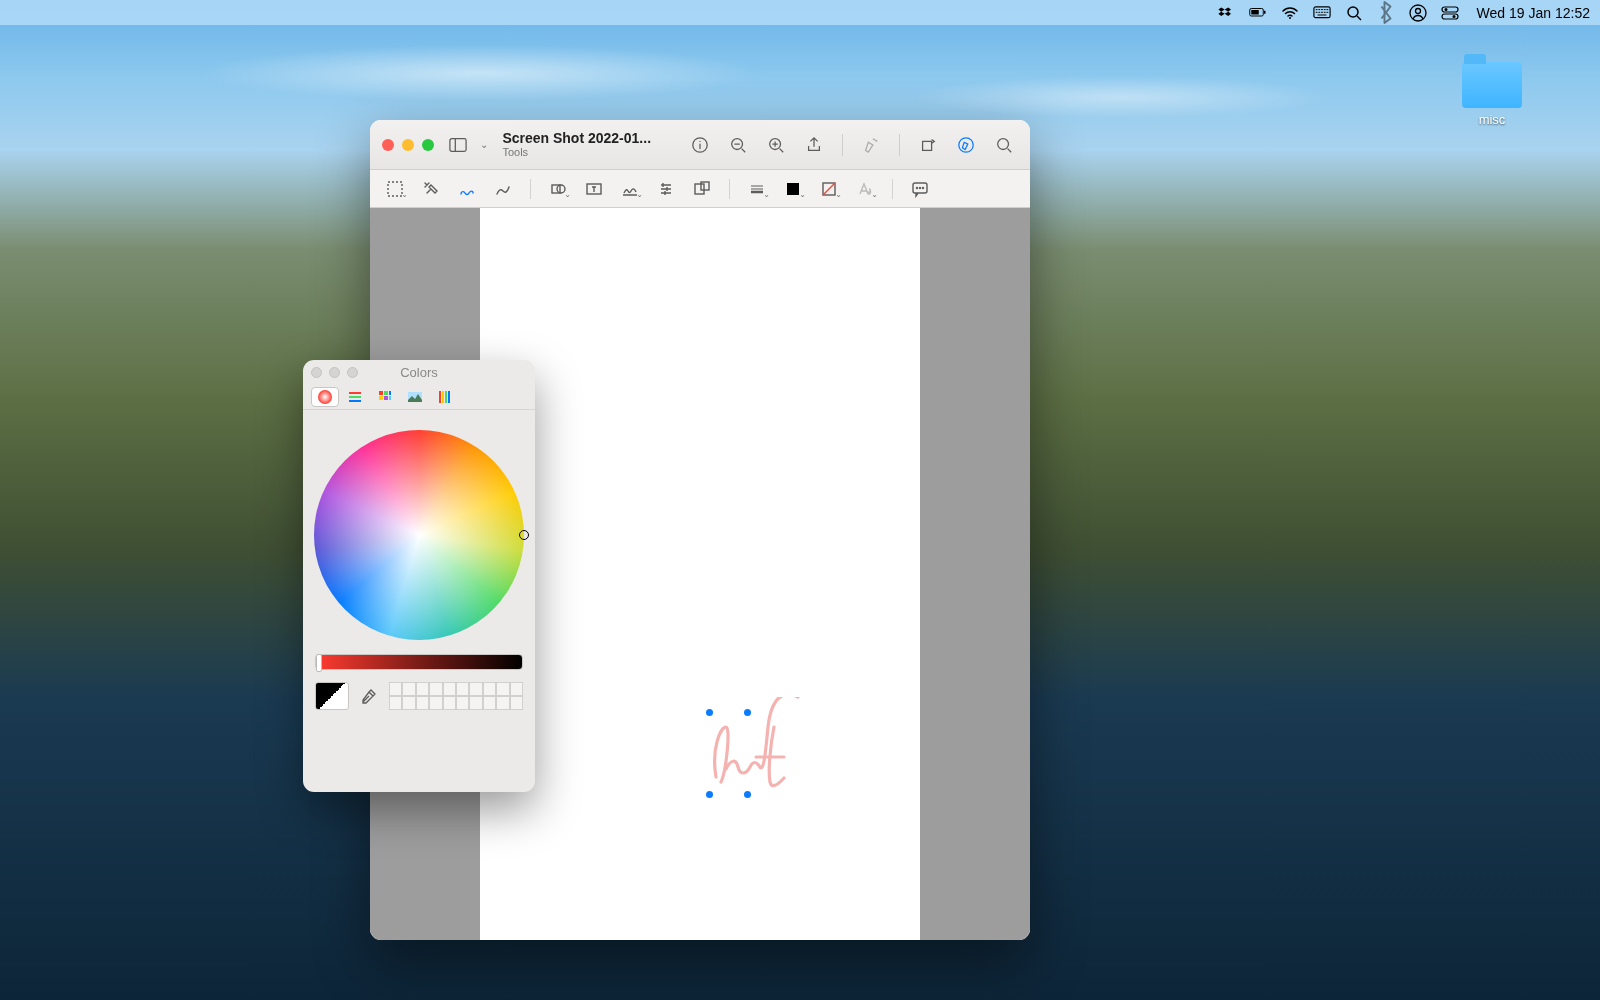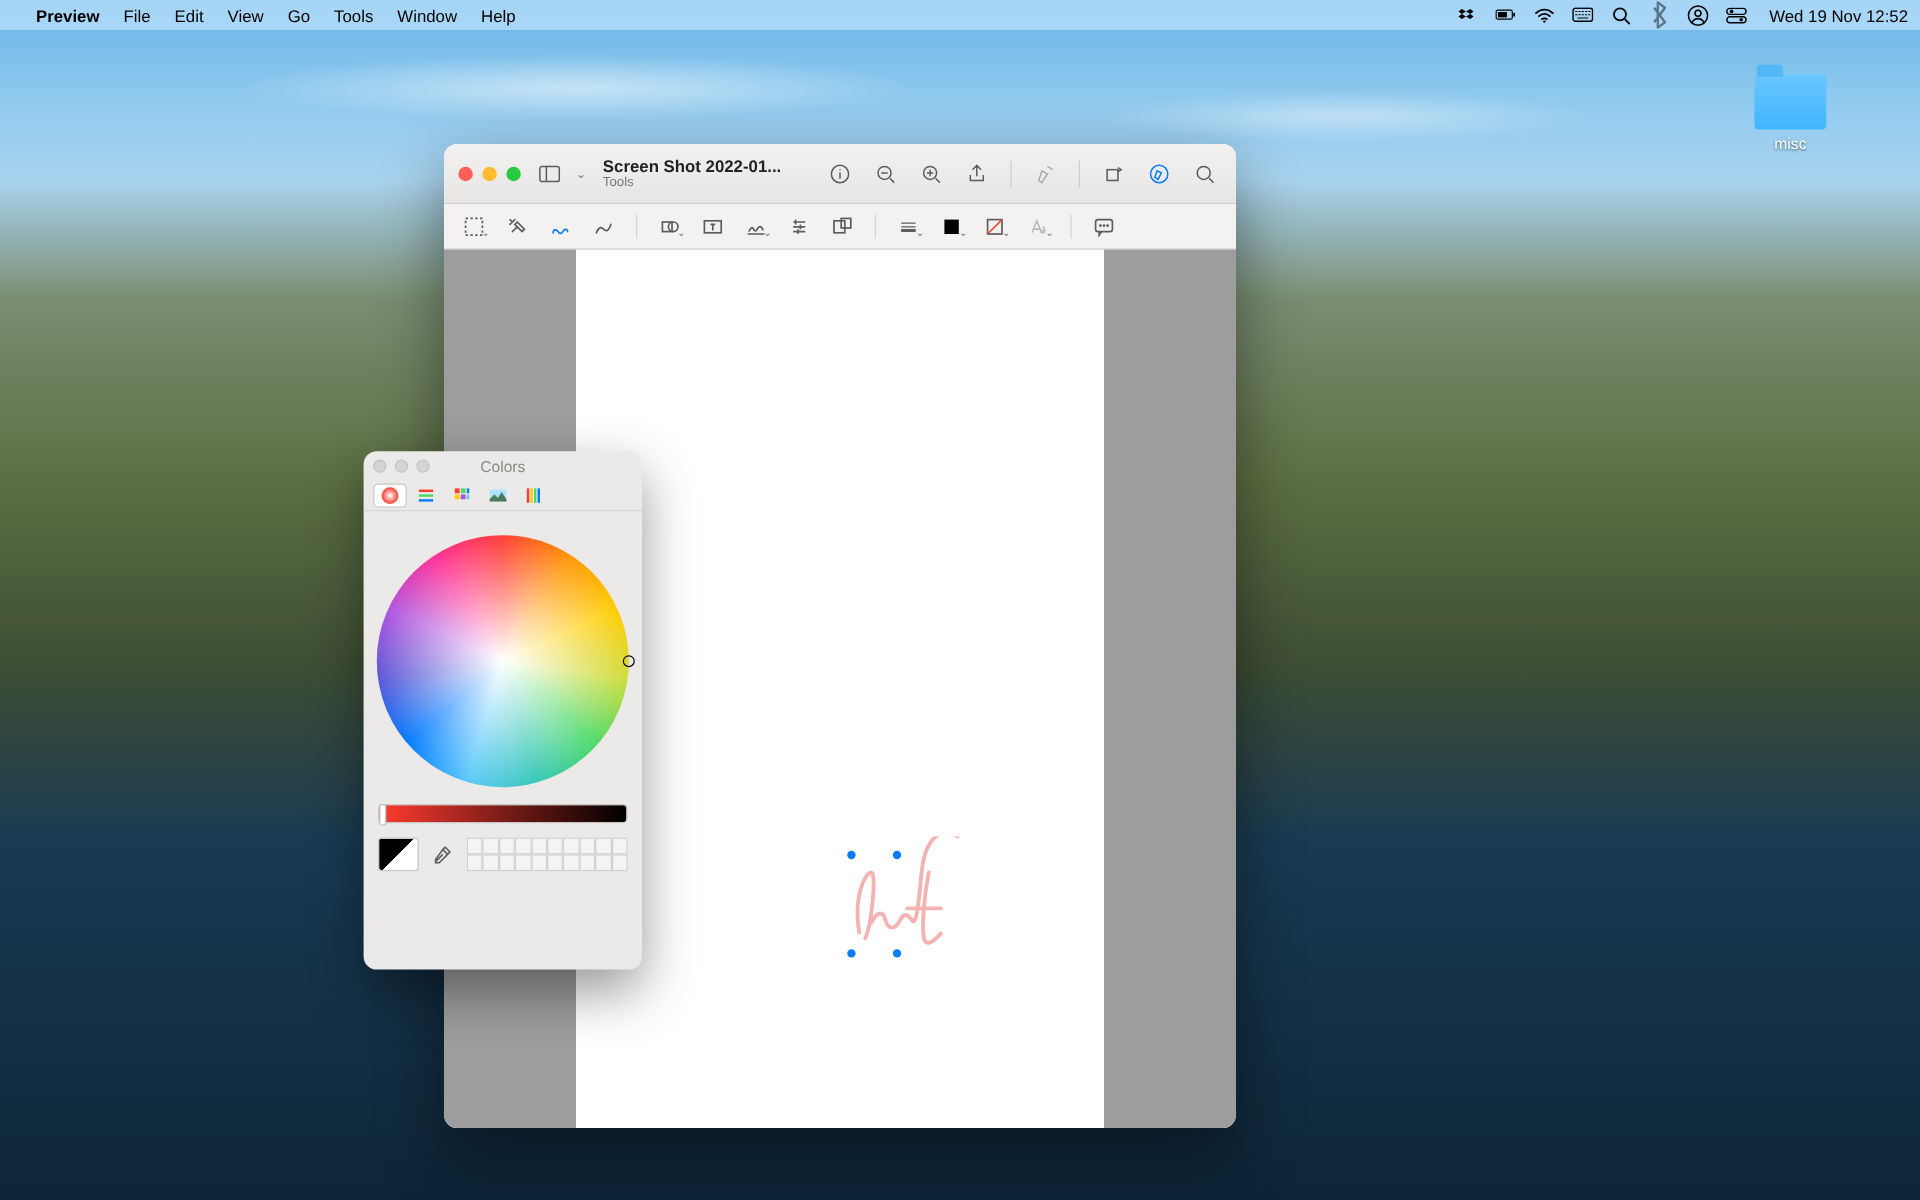--- a/index.html
+++ b/index.html
@@ -93,21 +93,21 @@
   .canvas-area{flex:1;background:#9d9d9d;display:flex;justify-content:center;}
   .page{width:440px;background:#fff;height:100%;position:relative;}
   .signature{
     position:absolute; left:216px; top:489px; width:140px; height:120px;
   }
   .signature svg{width:100%;height:100%;}
   .sel-handle{position:absolute;width:7px;height:7px;border-radius:50%;background:#0a7cff;}
 
   
   .panel{
-    position:absolute; top:376px; left:303px; width:232px; height:432px;
+    position:absolute; top:360px; left:303px; width:232px; height:432px;
     background:#eceae8;border-radius:11px;
     box-shadow:0 18px 45px rgba(0,0,0,.4);
     display:flex;flex-direction:column;
   }
   .panel-titlebar{height:24px;display:flex;align-items:center;justify-content:center;position:relative;font-size:13px;color:#8a8986;}
   .panel-titlebar .traffic{position:absolute;left:8px;display:flex;gap:7px;}
   .panel-titlebar .dot{width:11px;height:11px;border-radius:50%;background:#d6d4d2;border:0.5px solid #c5c3c1;}
   .panel-tabs{height:26px;display:flex;align-items:center;gap:2px;padding:0 8px;border-bottom:1px solid #d7d5d3;}
   .ptab{width:28px;height:20px;border-radius:4px;display:flex;align-items:center;justify-content:center;border:1px solid transparent;}
   .ptab.active{background:#fff;border-color:#c9c7c5;}
@@ -142,31 +142,20 @@
   svg{display:block;}
 </style>
 </head>
 <body>
 
 <div class="desktop">
   <div class="sky-clouds"></div>
 </div>
 
 <div class="menubar">
-  <div class="left">
-    <span class="apple"></span>
-    <span class="item bold">Preview</span>
-    <span class="item">File</span>
-    <span class="item">Edit</span>
-    <span class="item">View</span>
-    <span class="item">Go</span>
-    <span class="item">Tools</span>
-    <span class="item">Window</span>
-    <span class="item">Help</span>
-  </div>
   <div class="right">
     <span class="ic">
         <svg viewBox="0 0 18 18">
           <path d="M4 4l5 3-5 3-4-3zM14 4l4 3-4 3-5-3zM4 10l5 3-5 3-4-3zM14 10l4 3-4 3-5-3z" fill="#000" transform="scale(.7) translate(2 1)"></path>
         </svg>
       </span>
     <span class="ic">
         <svg viewBox="0 0 24 14">
           <rect x="1" y="2" width="18" height="10" rx="2" fill="none" stroke="#000" stroke-width="1.3"></rect>
           <rect x="3" y="4" width="10" height="6" fill="#000"></rect>
@@ -204,21 +193,21 @@
         </svg>
       </span>
     <span class="ic">
         <svg viewBox="0 0 18 14">
           <rect x="1" y="1" width="16" height="5" rx="2.5" stroke="#000" fill="none" stroke-width="1.2"></rect>
           <circle cx="5" cy="3.5" r="1.5" fill="#000"></circle>
           <rect x="1" y="8" width="16" height="5" rx="2.5" stroke="#000" fill="none" stroke-width="1.2"></rect>
           <circle cx="13" cy="10.5" r="1.5" fill="#000"></circle>
         </svg>
       </span>
-    <span class="datetime">Wed 19 Nov  12:52</span>
+    <span class="datetime">Wed 19 Jan  12:52</span>
   </div>
 </div>
 
 <div class="desk-folder">
   <div class="folder-icon"></div>
   <span>misc</span>
 </div>
 
 <div class="window">
   <div class="titlebar">

